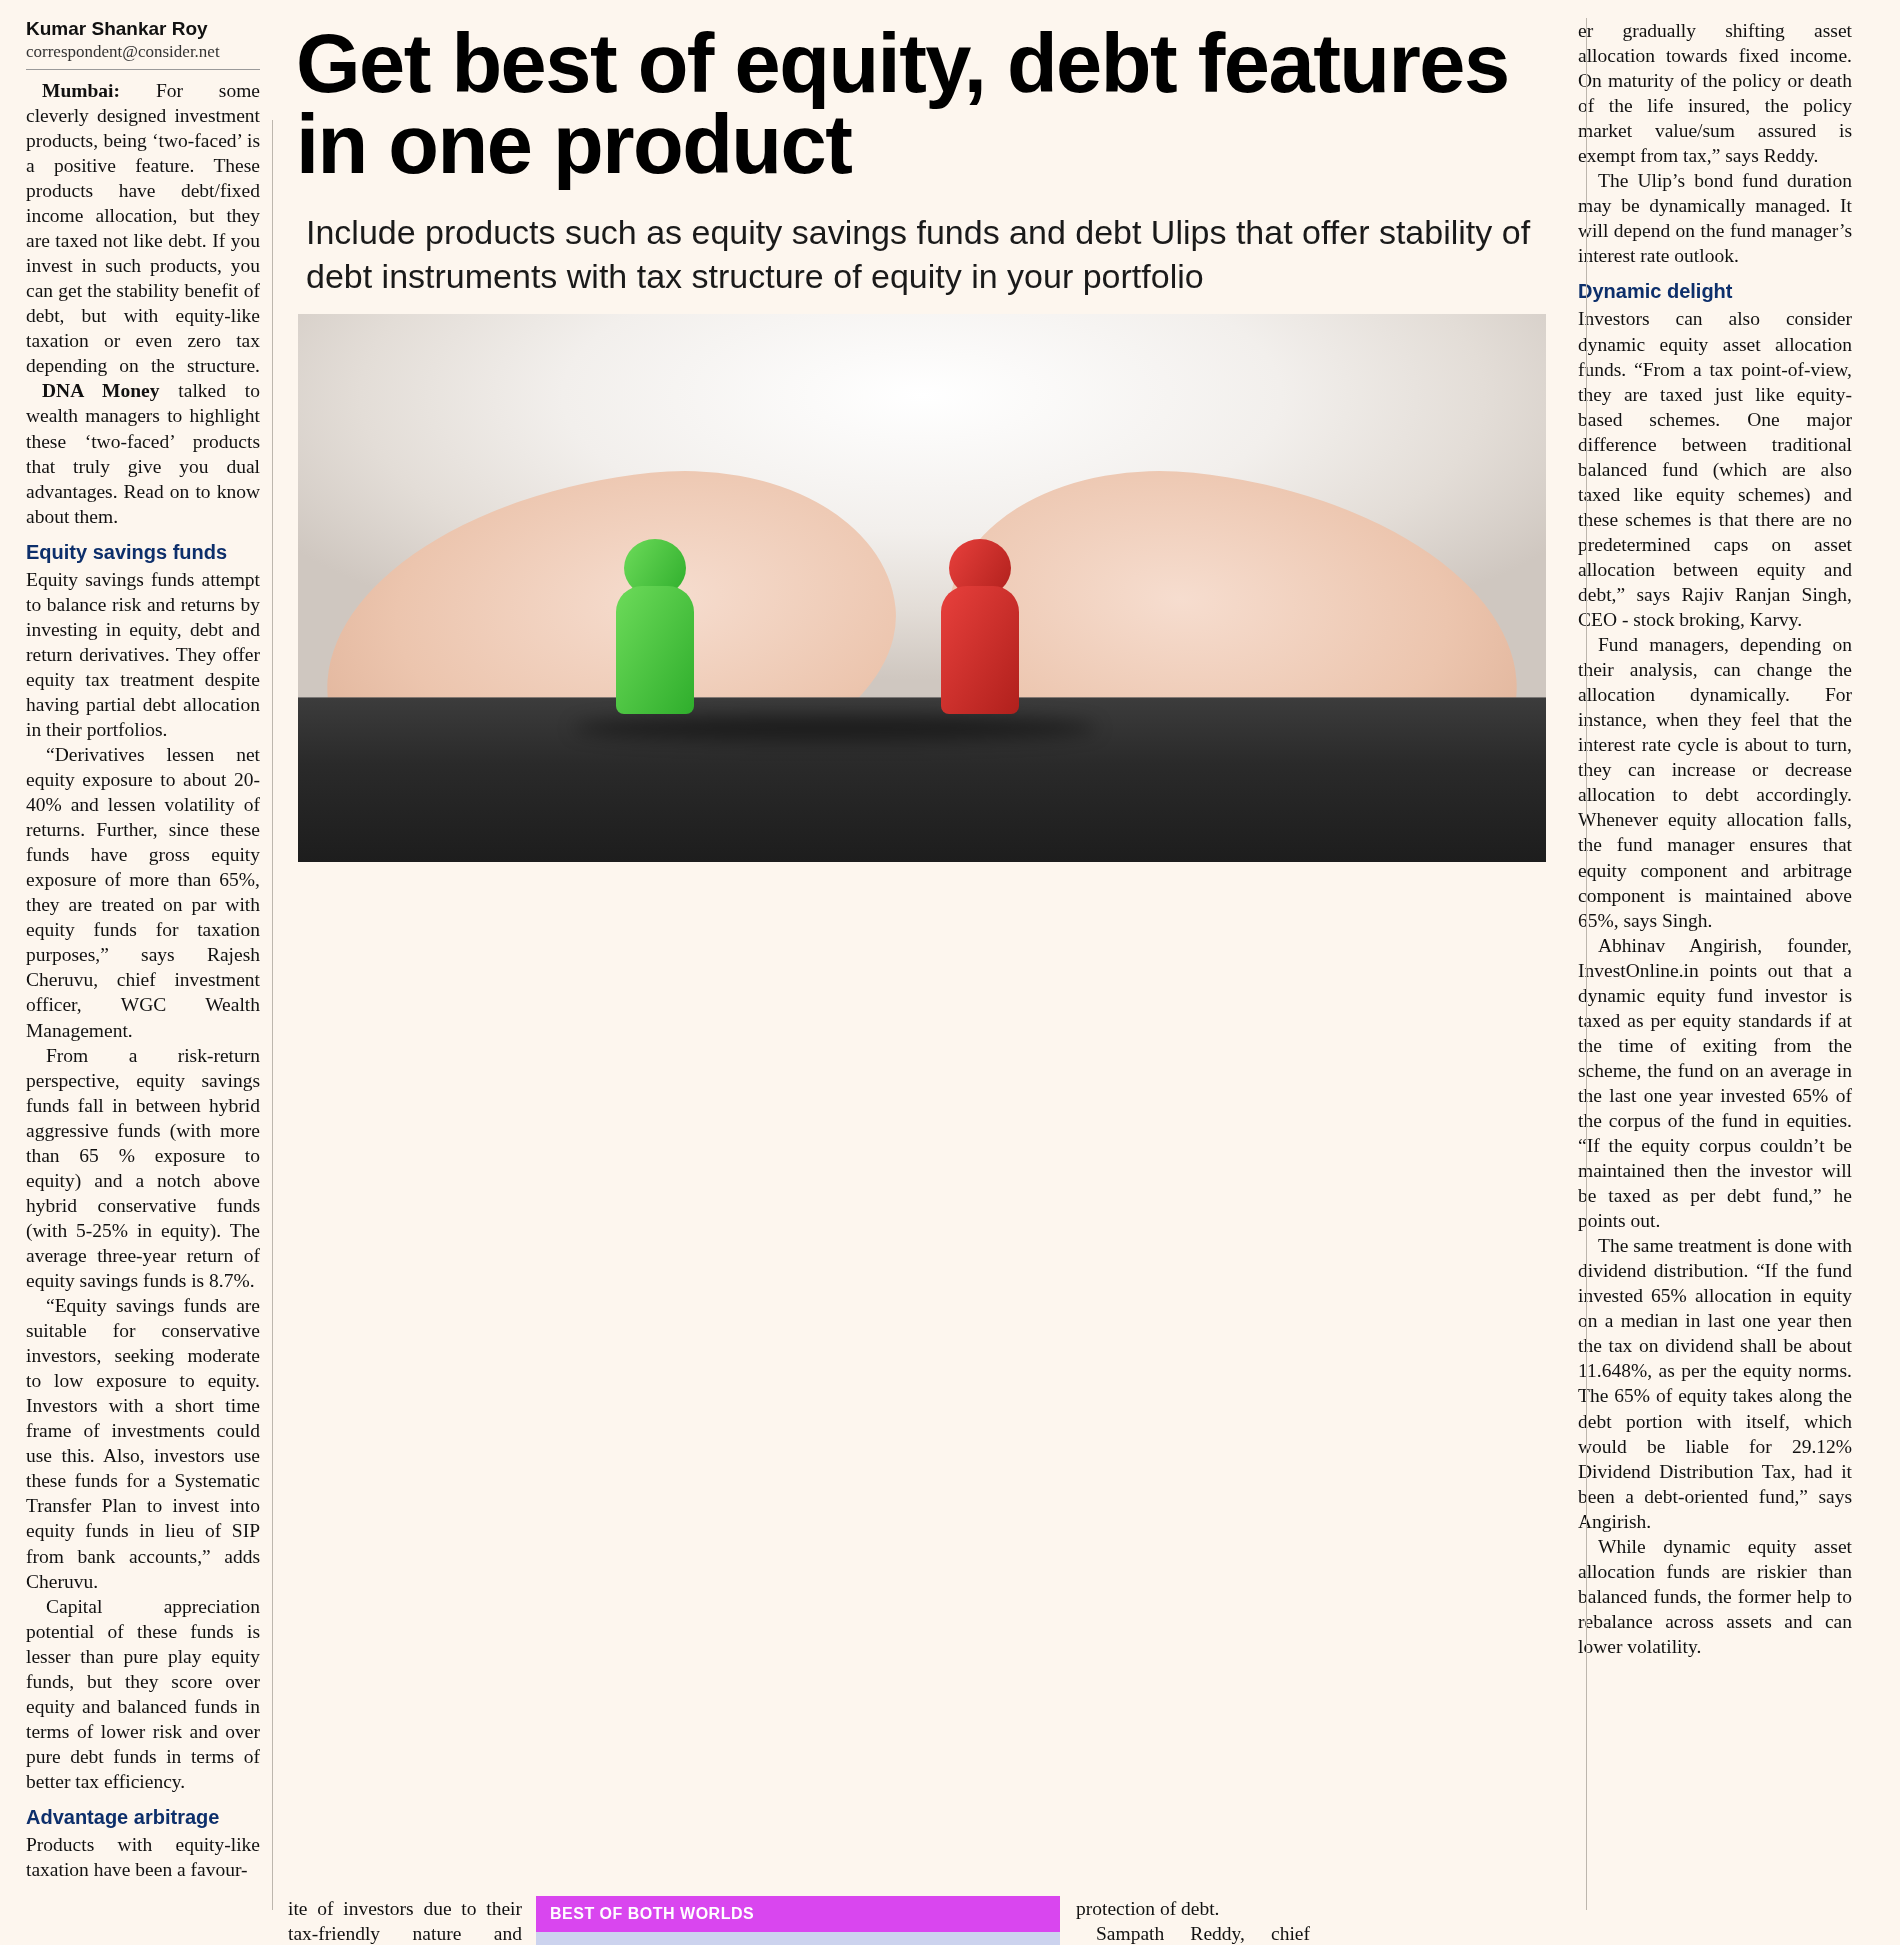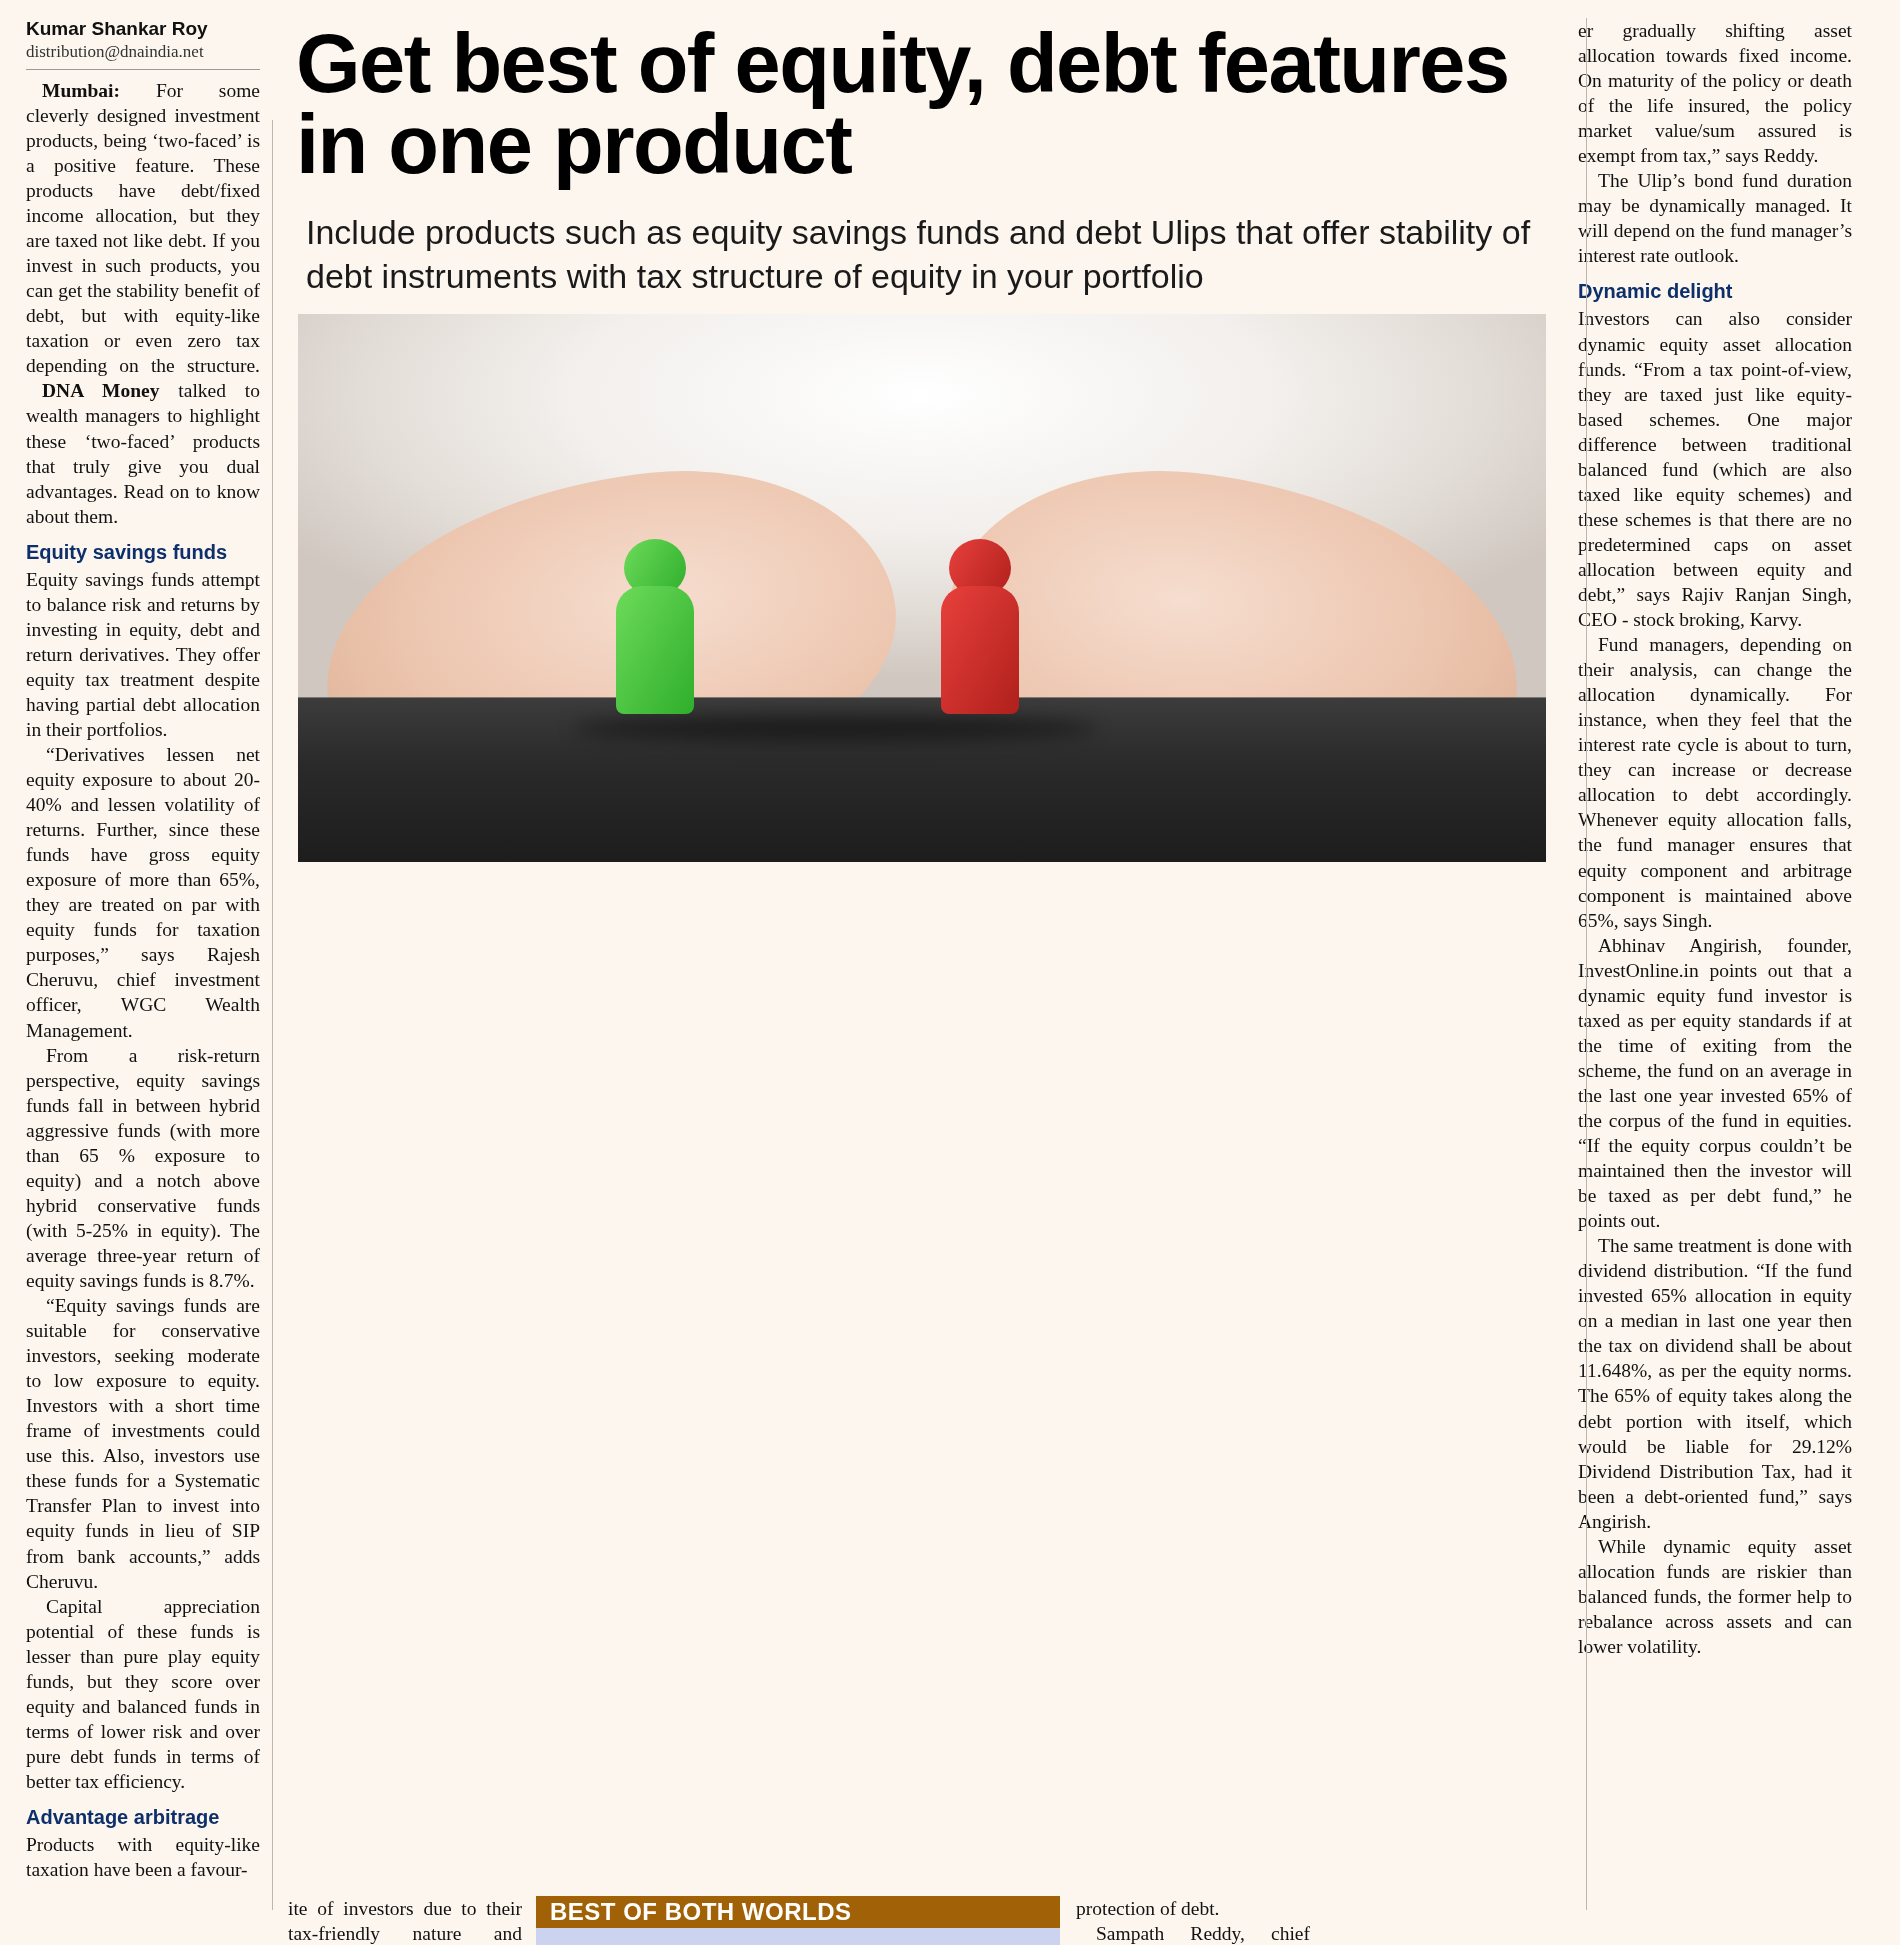--- a/index.html
+++ b/index.html
@@ -164,27 +164,27 @@
   }
   .lcol {
     width:248px;
     flex:0 0 248px;
     padding-right:14px;
   }
 
   
   .box-wrap { width:540px; flex:0 0 540px; padding-right:16px; }
   .box-head {
-    background:#a16207;
+    background:#d946ef;
     color:#fff;
     font-family:"Liberation Sans", sans-serif;
     font-weight:bold;
-    font-size:24px;
+    font-size:16px;
     letter-spacing:.5px;
-    padding:2px 14px;
+    padding:9px 14px;
   }
   .box-body {
     background:#ccd3ee;
     padding:12px 14px 14px 14px;
   }
 
   .vline {
     position:absolute;
     width:1px;
     background:#bdb6ad;
@@ -194,21 +194,21 @@
 </style>
 </head>
 <body>
 
 <div class="page">
 
   <div class="top">
 
     <div class="col-left">
       <div class="byline-name">Kumar Shankar Roy</div>
-      <div class="byline-mail">distribution@dnaindia.net</div>
+      <div class="byline-mail">correspondent@consider.net</div>
       <div class="rule"></div>
 
       <p class="body-text p"><b>Mumbai:</b><span> For some cleverly designed investment products, being ‘two-faced’ is a positive feature. These products have debt/fixed income allocation, but they are taxed not like debt. If you invest in such products, you can get the stability benefit of debt, but with equity-like taxation or even zero tax depending on the structure. </span><b>DNA Money</b><span> talked to wealth managers to highlight these ‘two-faced’ products that truly give you dual advantages. Read on to know about them.</span></p>
 
       <div class="sec-head">Equity savings funds</div>
       <p class="body-text p">Equity savings funds attempt to balance risk and returns by investing in equity, debt and return derivatives. They offer equity tax treatment despite having partial debt allocation in their portfolios.</p>
       <p class="body-text p indent">“Derivatives lessen net equity exposure to about 20-40% and lessen volatility of returns. Further, since these funds have gross equity exposure of more than 65%, they are treated on par with equity funds for taxation purposes,” says Rajesh Cheruvu, chief investment officer, WGC Wealth Management.</p>
       <p class="body-text p indent">From a risk-return perspective, equity savings funds fall in between hybrid aggressive funds (with more than 65 % exposure to equity) and a notch above hybrid conservative funds (with 5-25% in equity). The average three-year return of equity savings funds is 8.7%.</p>
       <p class="body-text p indent">“Equity savings funds are suitable for conservative investors, seeking moderate to low exposure to equity. Investors with a short time frame of investments could use this. Also, investors use these funds for a Systematic Transfer Plan to invest into equity funds in lieu of SIP from bank accounts,” adds Cheruvu.</p>
       <p class="body-text p indent">Capital appreciation potential of these funds is lesser than pure play equity funds, but they score over equity and balanced funds in terms of lower risk and over pure debt funds in terms of better tax efficiency.</p>

